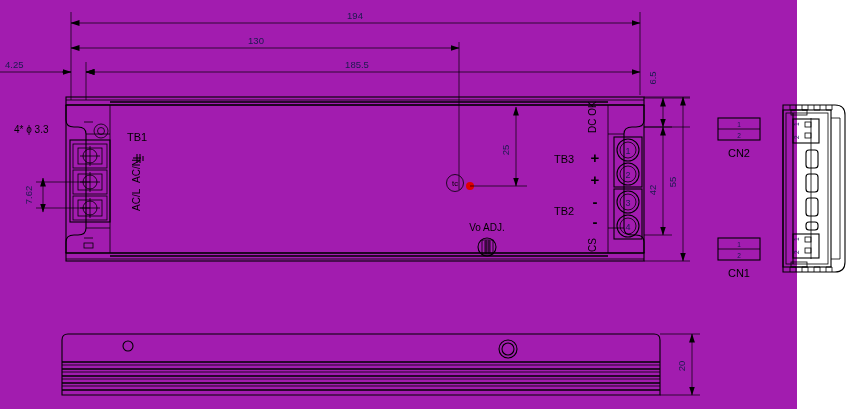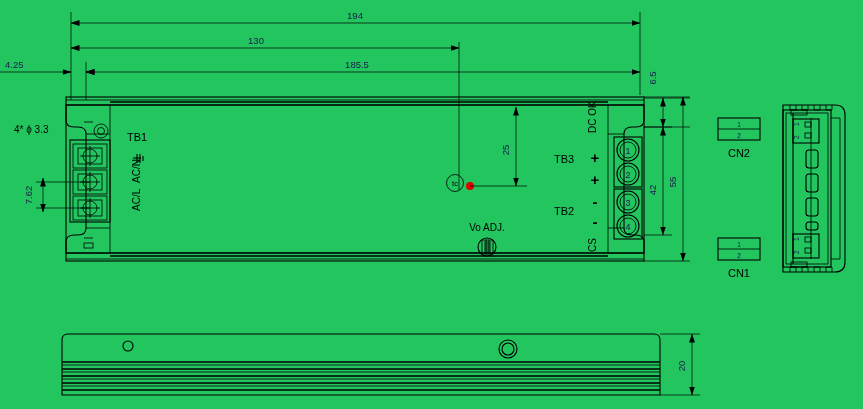--- a/index.html
+++ b/index.html
@@ -1,18 +1,18 @@
 <!DOCTYPE html>
 <html><head>
 <meta charset="utf-8">
 <style>
   html,body{margin:0;padding:0;background:#ffffff;}
   body{width:863px;height:409px;overflow:hidden;
        font-family:"Liberation Sans", sans-serif;}
-  #stage{position:relative;width:863px;height:409px;background:#22c55e;}
+  #stage{position:relative;width:797px;height:409px;background:#a21caf;}
   svg{display:block;}
   .dimtxt{font-family:"Liberation Sans",sans-serif;font-size:9.5px;fill:#1a1a4e;}
   .lbl{font-family:"Liberation Sans",sans-serif;font-size:10px;fill:#000;}
   .lblbig{font-family:"Liberation Sans",sans-serif;font-size:11px;fill:#000;}
   .tinynum{font-family:"Liberation Sans",sans-serif;font-size:6.5px;fill:#1a1a4e;}
   .termnum{font-family:"Liberation Sans",sans-serif;font-size:9px;fill:#1a1a4e;}
   .cnlbl{font-family:"Liberation Sans",sans-serif;font-size:11px;fill:#000;}
   .tcl{font-family:"Liberation Sans",sans-serif;font-size:7.5px;fill:#000;}
   .ln{stroke:#000;fill:none;}
   .thin{stroke-width:0.8;}

